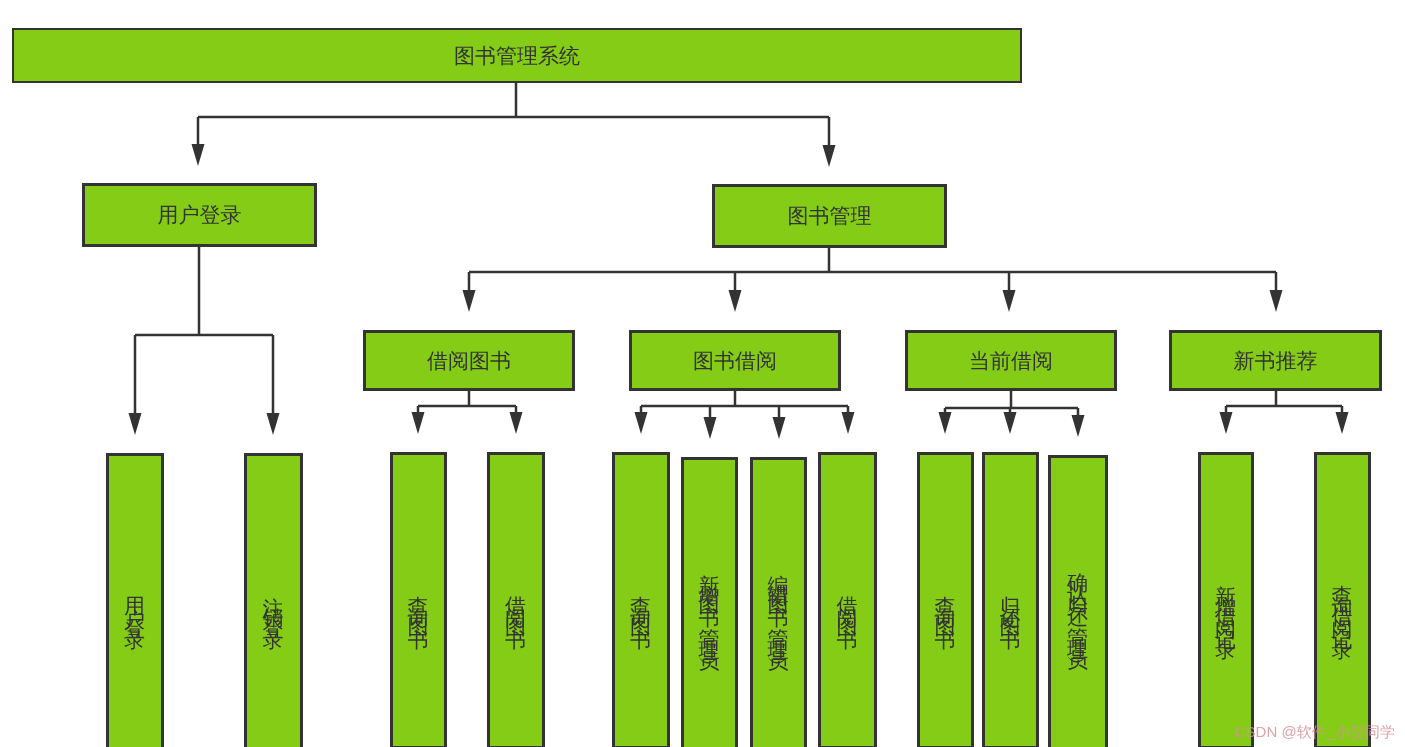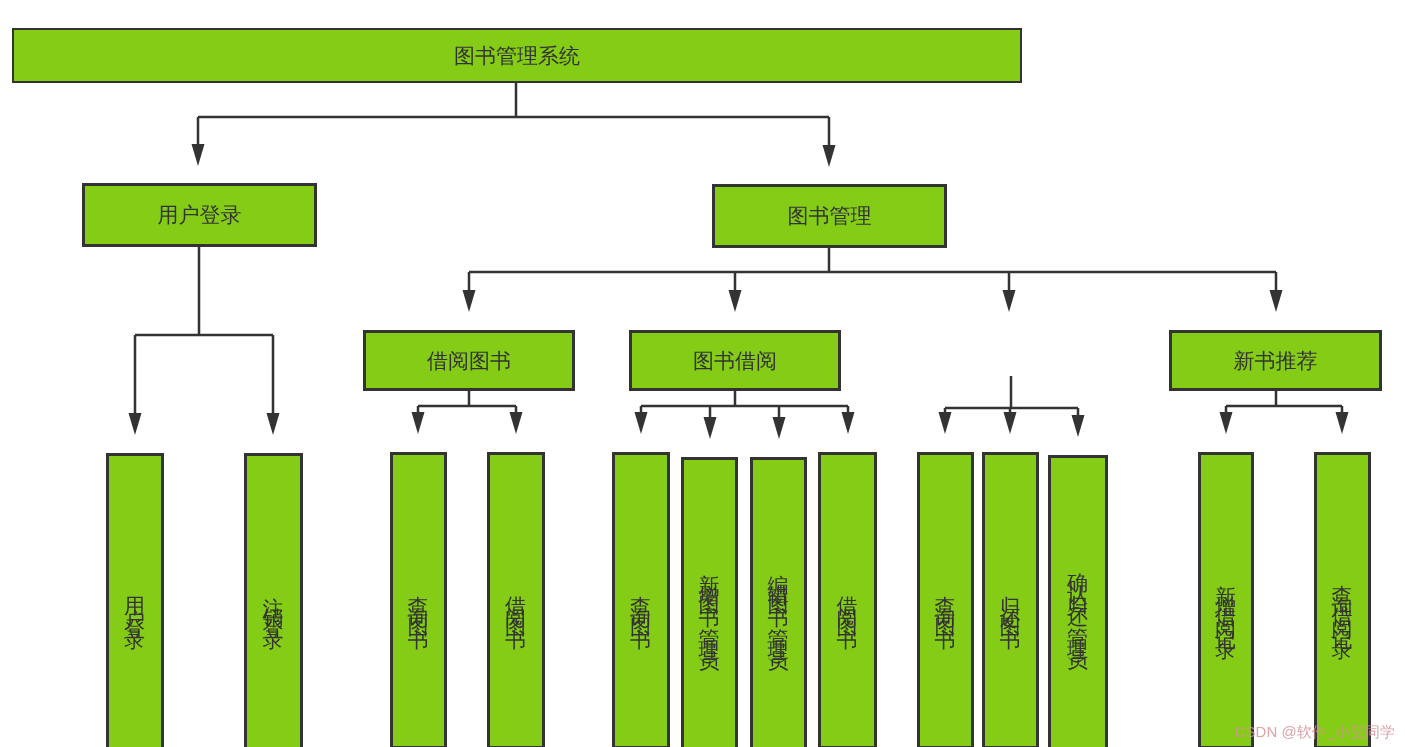--- a/index.html
+++ b/index.html
@@ -116,20 +116,21 @@
     </g>
   </svg>
 
   <div class="node root-node" style="left:12px;top:13px;width:1010px;height:55px;">图书管理系统</div>
 
   <div class="node" style="left:82px;top:168px;width:235px;height:64px;">用户登录</div>
   <div class="node" style="left:712px;top:169px;width:235px;height:64px;">图书管理</div>
 
   <div class="node" style="left:363px;top:315px;width:212px;height:61px;">借阅图书</div>
   <div class="node" style="left:629px;top:315px;width:212px;height:61px;text-align:right;">图书借阅</div>
+  <div class="node" style="left:905px;top:315px;width:212px;height:61px;">当前借阅</div>
   <div class="node" style="left:1169px;top:315px;width:213px;height:61px;">新书推荐</div>
 
   <div class="node v-node" style="left:106px;top:438px;width:58px;height:298px;">用户登录</div>
   <div class="node v-node" style="left:244px;top:438px;width:59px;height:298px;">注销登录</div>
 
   <div class="node v-node" style="left:390px;top:437px;width:57px;height:297px;">查询图书</div>
   <div class="node v-node" style="left:487px;top:437px;width:58px;height:297px;">借阅图书</div>
 
   <div class="node v-node" style="left:612px;top:437px;width:58px;height:297px;">查询图书</div>
   <div class="node v-node" style="left:681px;top:442px;width:57px;height:298px;">新增图书（管理员）</div>

